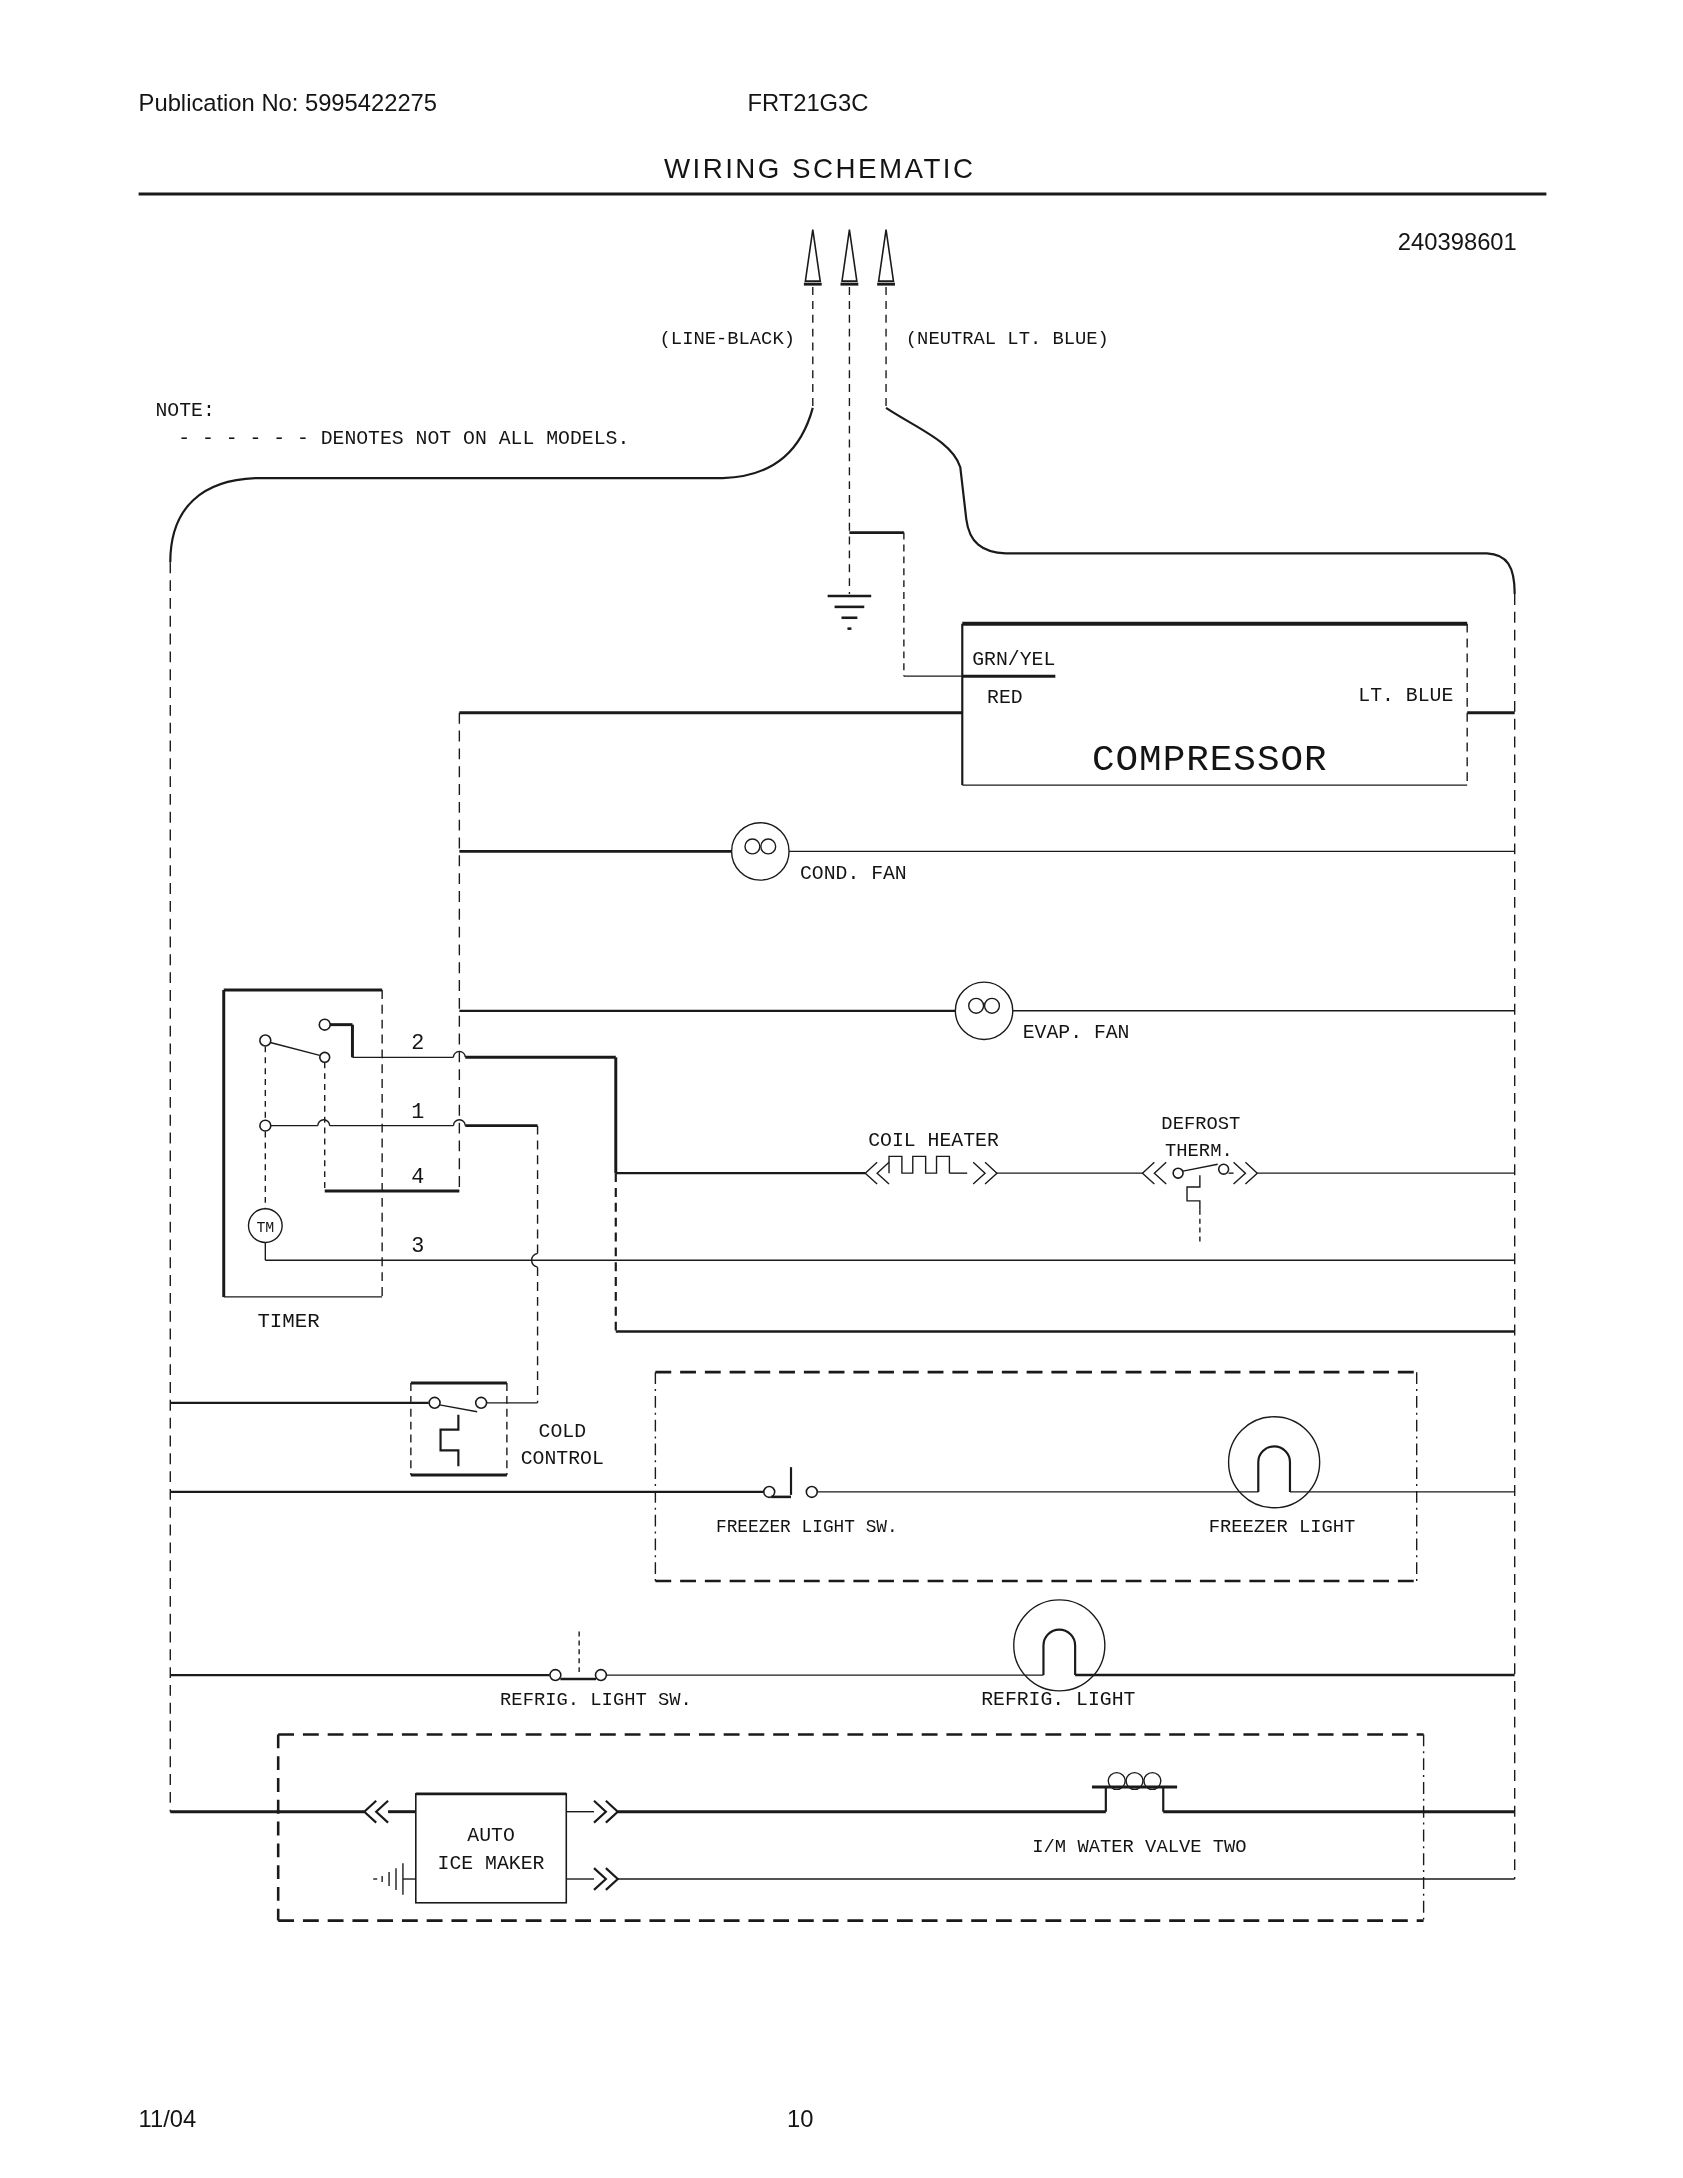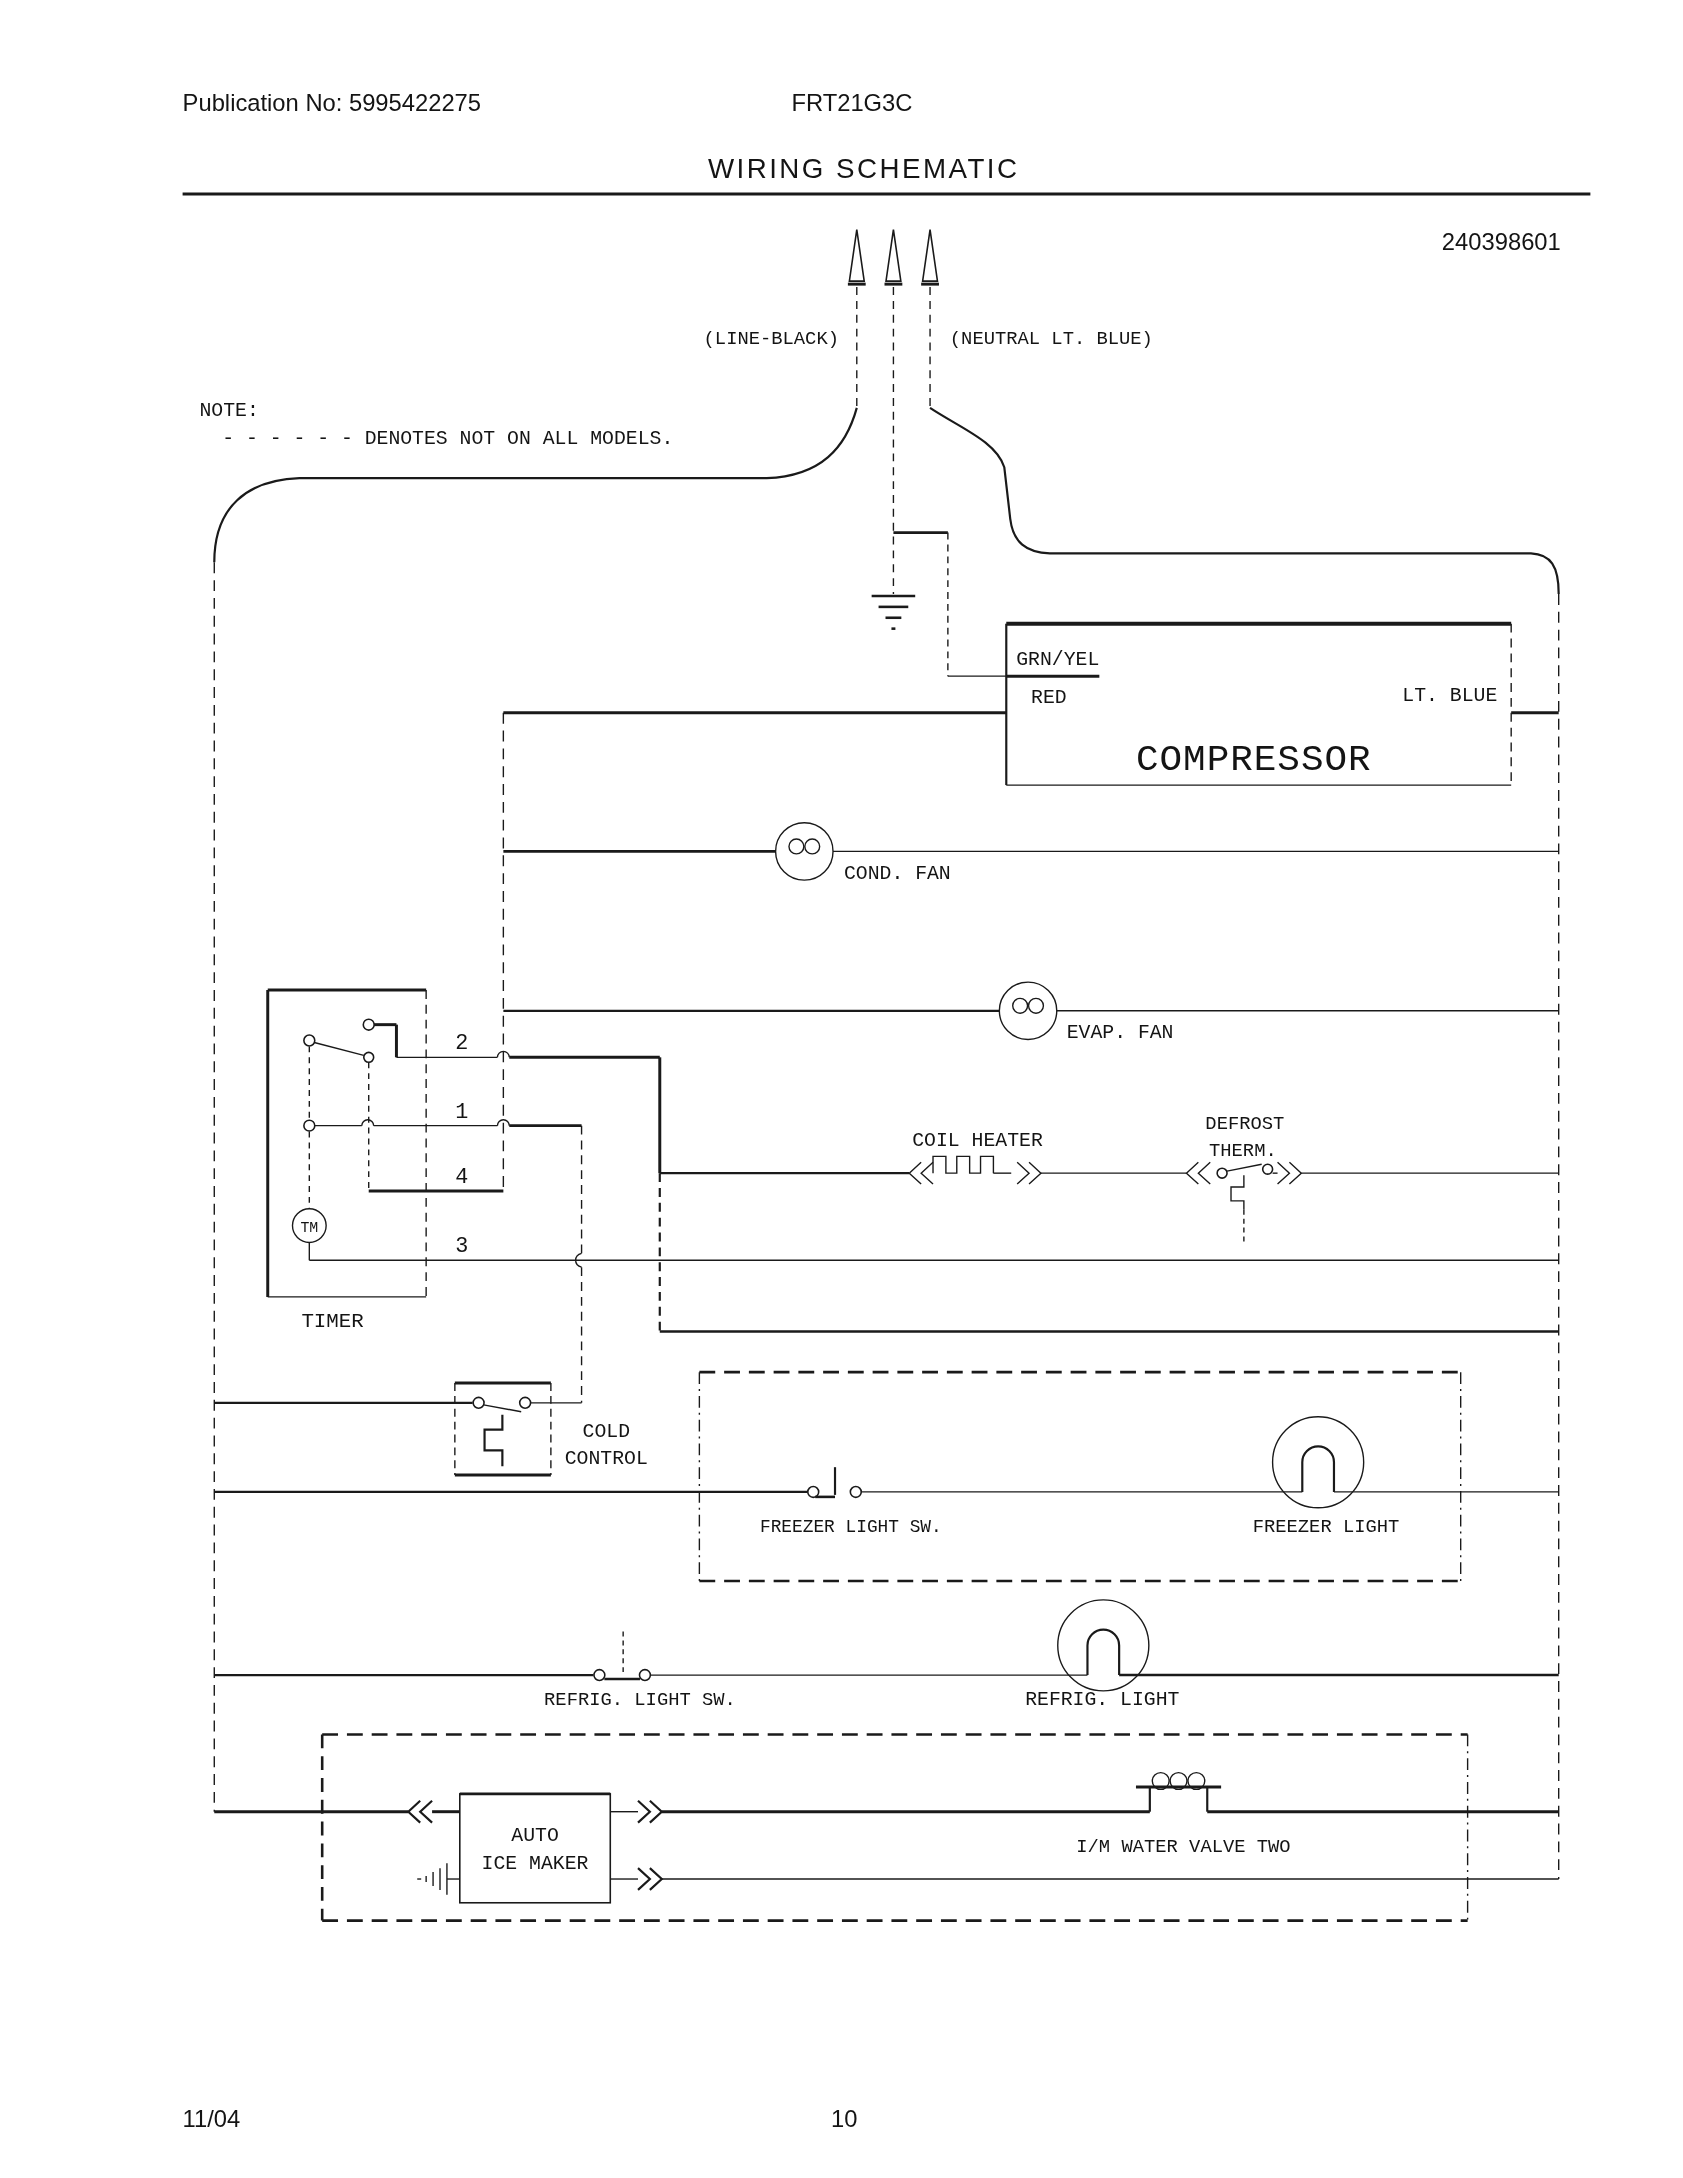--- a/index.html
+++ b/index.html
@@ -1,16 +1,16 @@
 <!DOCTYPE html>
 <html><head>
 <meta charset="utf-8">
 <style>
   html,body{margin:0;padding:0;background:#ffffff;}
-  .page{position:relative;width:1404px;height:2178px;background:#ffffff;margin-left:44px;}
+  .page{position:relative;width:1404px;height:2178px;background:#ffffff;}
   svg{display:block}
   .ln{stroke:#1a1a1a;fill:none;stroke-width:1.4;stroke-linecap:butt}
   .t2{stroke-width:2.2}
   .t25{stroke-width:2.6}
   .t3{stroke-width:3}
   .t4{stroke-width:4}
   .circ{fill:#ffffff;stroke:#1a1a1a;stroke-width:1.6}
   text{fill:#141414;font-family:"Liberation Mono","DejaVu Sans Mono",monospace;white-space:pre}
   .sans{font-family:"Liberation Sans","DejaVu Sans",sans-serif}
   .mid{text-anchor:middle}

